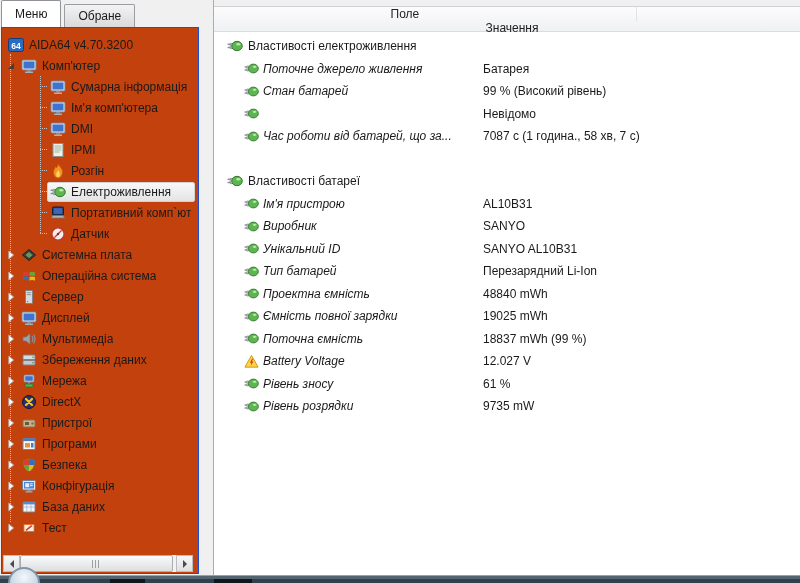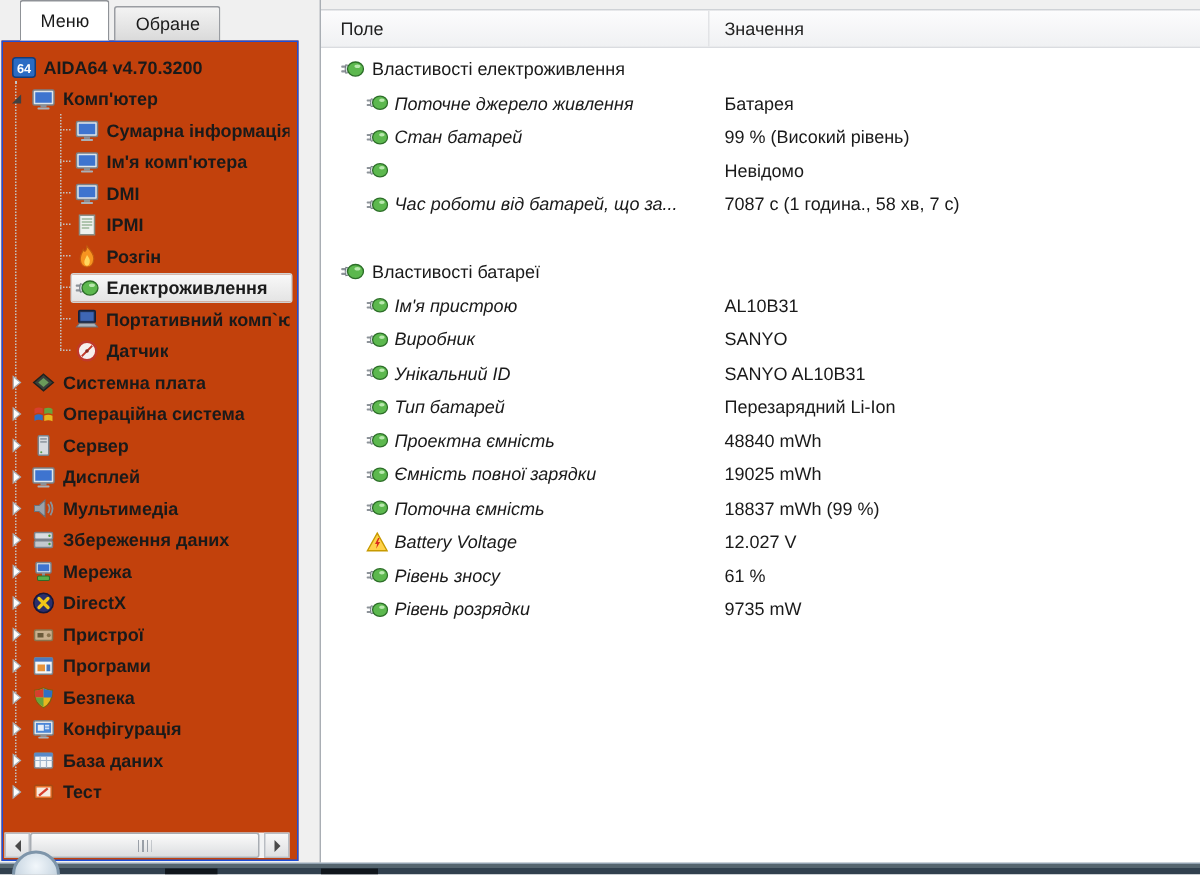--- a/index.html
+++ b/index.html
@@ -2,21 +2,21 @@
 <html style="--plug-green: #5cb84e; --warning-yellow: #ffd24a; --warning-red: #d92b1e; --taskbar-dark: #31404e; --selection-bg: #ececec;"><head>
 <meta charset="utf-8">
 <style>
   html,body{margin:0;padding:0;}
   body{width:800px;height:583px;overflow:hidden;font-family:"Liberation Sans",sans-serif;
        font-size:12px;color:#1a1a1a;background:#fff;}
   .app{position:relative;width:800px;height:583px;overflow:hidden;background:#fff;}
 
   
   .left{position:absolute;left:0;top:0;width:213px;bottom:8px;background:#f0f0f0;}
-  .tabs{position:relative;height:27px;display:flex;align-items:flex-end;padding-left:13px;z-index:3;}
+  .tabs{position:relative;height:27px;display:flex;align-items:flex-end;padding-left:1px;z-index:3;}
   .tab{box-sizing:border-box;padding:4px 13px 4px;border:1px solid #9a9da2;border-bottom:none;
        border-radius:2px 2px 0 0;background:linear-gradient(#f3f3f3,#dadada);height:23px;
        margin-right:3px;cursor:default;white-space:nowrap;}
   .tab.active{background:#fff;height:27px;padding-top:6px;border-color:#8f9297;z-index:4;}
   .tree-panel{position:absolute;left:1px;top:27px;width:198px;bottom:1px;background:#c2410c;
        border:1px solid #1d4ed8;box-sizing:border-box;overflow:hidden;}
   .guide{position:absolute;width:0;border-left:1px dotted #c3c3c3;z-index:0;}
   .guide-top{left:8px;top:26px;height:468px;}
   .guide-child{left:38px;top:48px;height:157px;}
   #tree{position:relative;padding-top:6px;z-index:1;}
@@ -24,41 +24,41 @@
   .titem .arrow{width:14px;height:14px;flex:0 0 14px;margin-left:2px;}
   .titem .arrow svg{width:14px;height:14px;display:block;}
   .titem.lvl0{padding-left:3px;}
   .titem.lvl2{padding-left:38px;}
   .titem.lvl2 .stub{width:7px;border-top:1px dotted #c3c3c3;margin-right:0;}
   .row-body{display:flex;align-items:center;padding:1px 4px 1px 2px;border:1px solid transparent;
        border-radius:2px;min-width:0;}
   .titem.selected .row-body{background:linear-gradient(#f8f8f8,#e4e4e4);border-color:#d2d2d2;flex:1;margin-right:3px;}
   .ticon{width:16px;height:16px;margin-right:5px;flex:0 0 16px;}
   .ticon svg{width:16px;height:16px;display:block;}
-  .tlabel{overflow:hidden;font-weight:bold;}
+  .tlabel{overflow:hidden;}
 
   
   .hscroll{position:absolute;left:1px;right:5px;bottom:1px;height:17px;background:#f1f2f3;
        display:flex;z-index:2;}
   .sb-btn{width:17px;height:17px;box-sizing:border-box;border:1px solid #b9bdc3;
        background:linear-gradient(#f7f7f7,#dfe0e2);display:flex;align-items:center;justify-content:center;}
   .arr-l{width:0;height:0;border:4px solid transparent;border-right-color:#4a4a4a;margin-left:-4px;}
   .arr-r{width:0;height:0;border:4px solid transparent;border-left-color:#4a4a4a;margin-right:-4px;}
   .sb-track{flex:1;position:relative;}
   .sb-thumb{position:absolute;left:0;top:0;bottom:0;width:153px;box-sizing:border-box;
        background:linear-gradient(#fbfbfb,#dcdee0);border:1px solid #a8adb3;border-radius:2px;
        display:flex;align-items:center;justify-content:center;}
   .grip{width:9px;height:8px;background:repeating-linear-gradient(90deg,#9aa0a8 0 1px,transparent 1px 3px);}
 
   
   .right{position:absolute;left:213px;top:0;right:0;bottom:8px;background:#fff;
        border-left:1px solid #a9aeb4;overflow:hidden;}
   .top-strip{height:6px;background:#f0f0f0;}
   .cols-header{height:26px;box-sizing:border-box;border-top:1px solid #cfd2d6;border-bottom:1px solid #dadce0;
-       background:linear-gradient(#fcfcfd,#f0f1f3);display:flex;align-items:center;}
+       background:linear-gradient(#fcfcfd,#f0f1f3);display:flex;align-items:center;flex-direction:column;}
   .col{height:100%;display:flex;align-items:center;box-sizing:border-box;color:#222;}
   .col-field{width:259px;padding-left:13px;border-right:1px solid #e2e3e6;}
   .col-value{flex:1;padding-left:10px;}
   #rows{margin-top:3px;}
   .grow{height:22.5px;display:flex;align-items:center;}
   .ghead{padding-left:13px;}
   .gicon{width:16px;height:16px;margin-right:5px;flex:0 0 16px;}
   .gicon svg{width:16px;height:16px;display:block;}
   .gtitle{white-space:nowrap;}
   .group + .group{margin-top:22.5px;}

